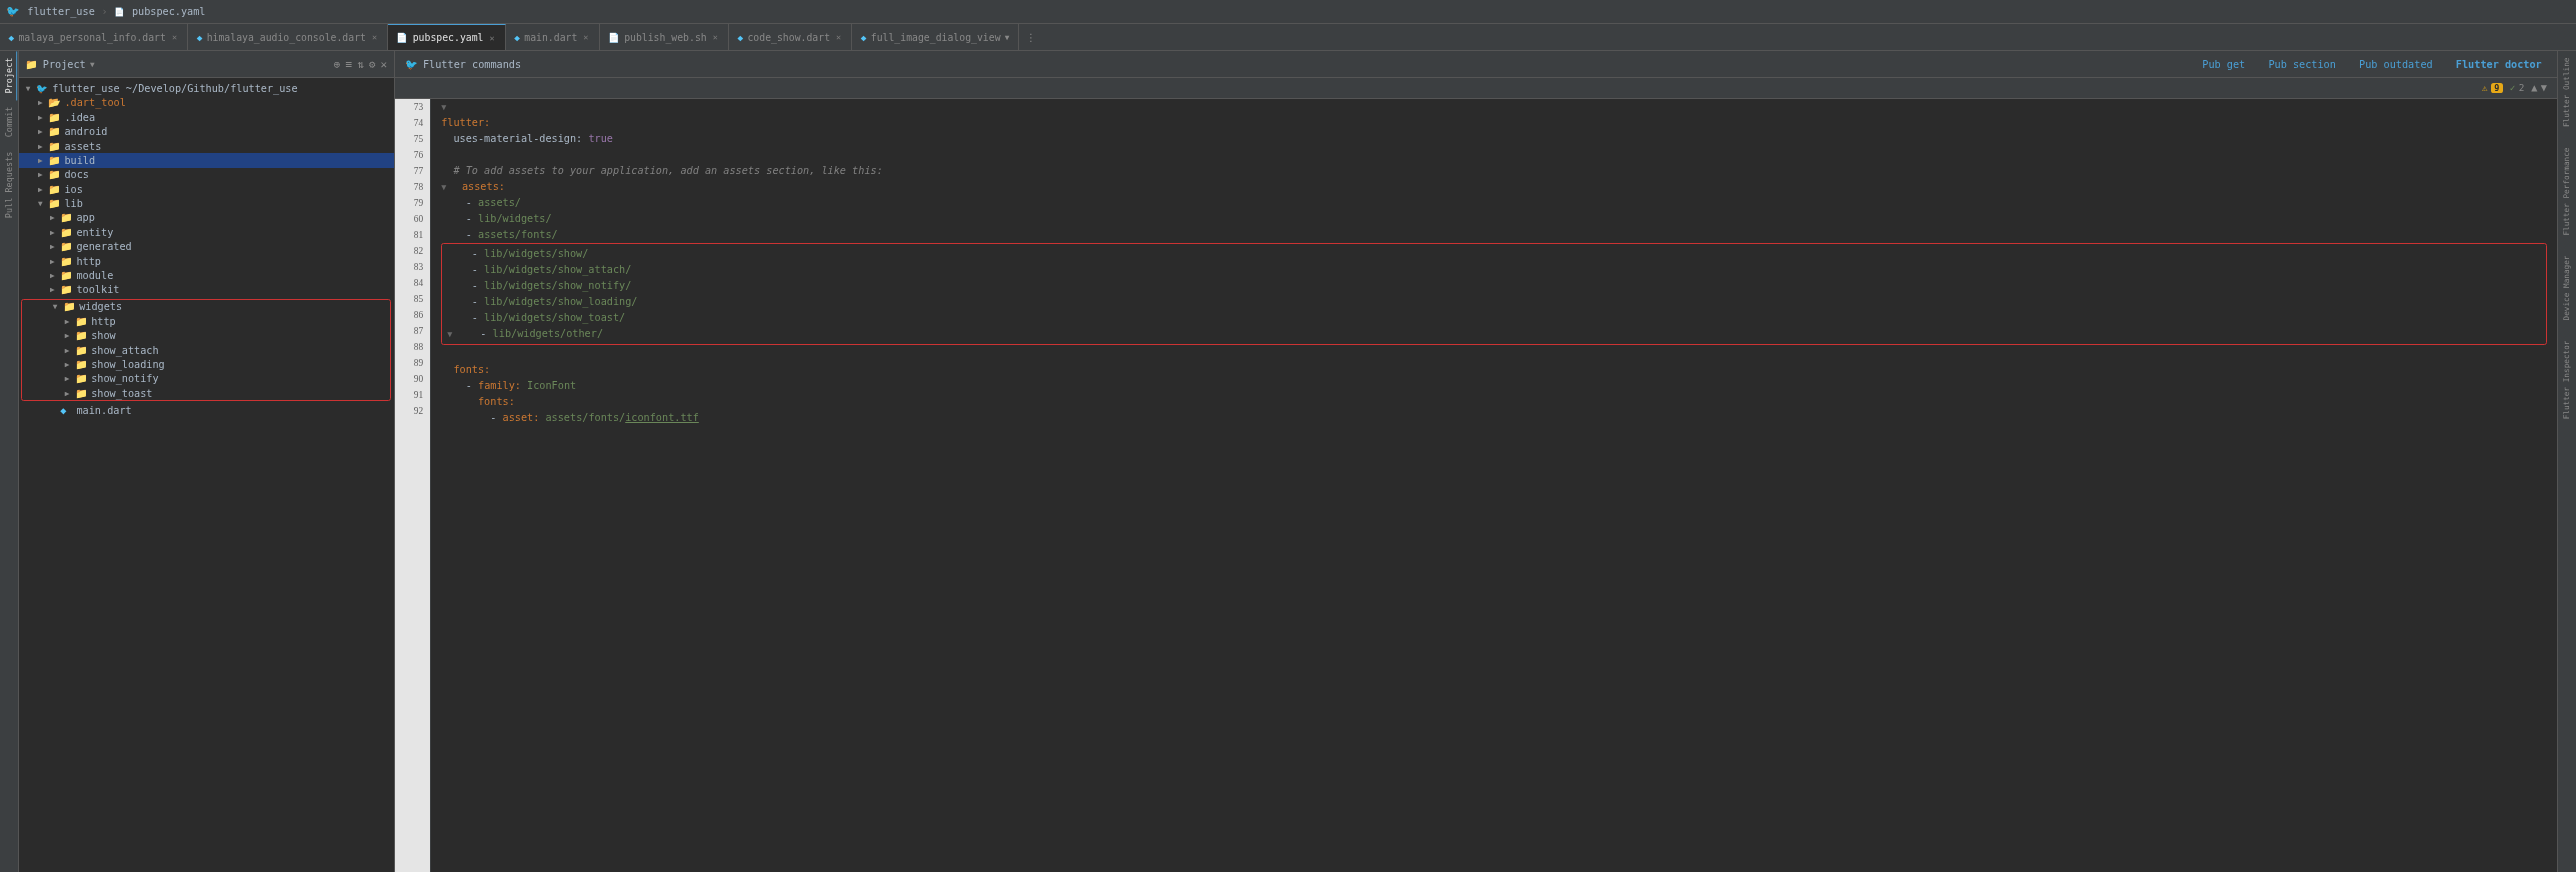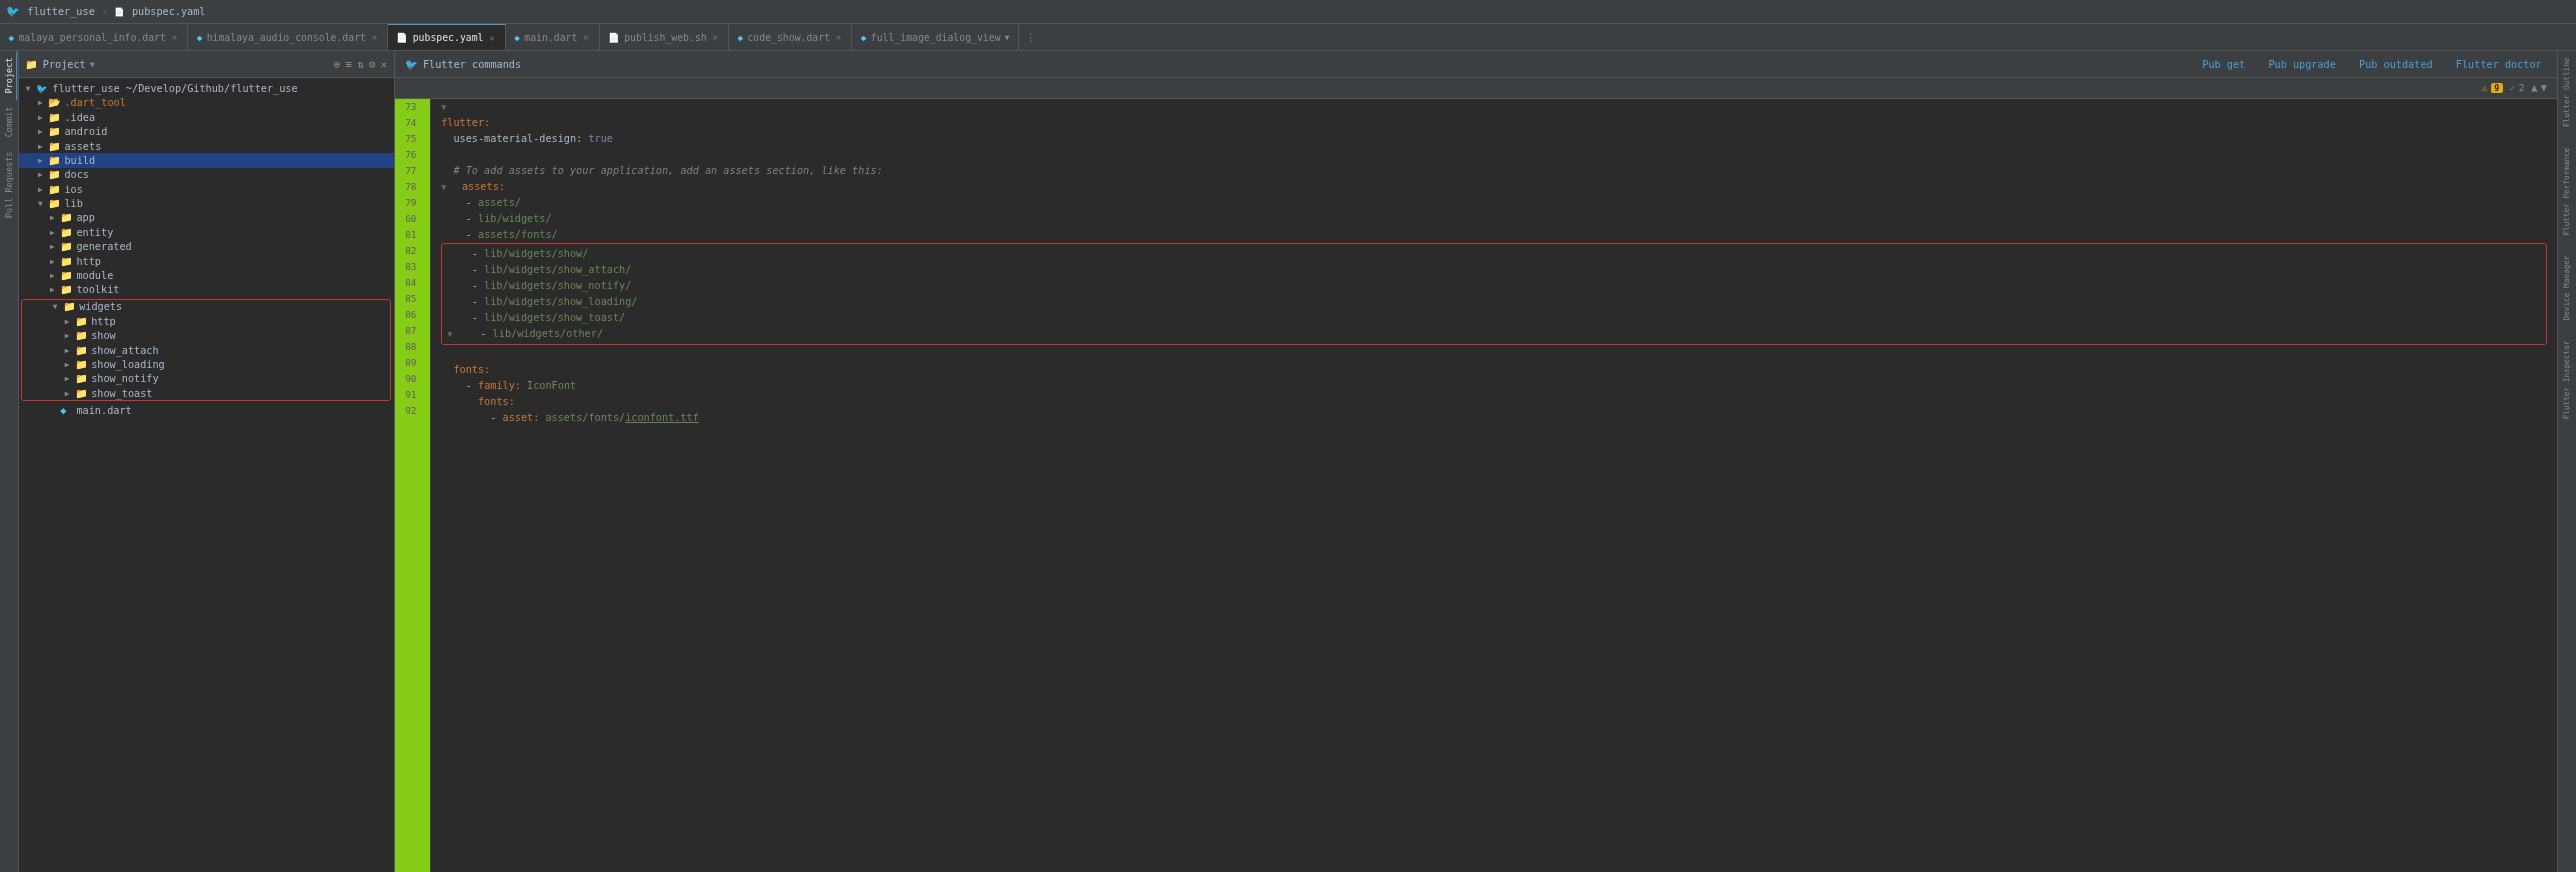--- a/index.html
+++ b/index.html
@@ -207,28 +207,29 @@
     }
 
     
     .code-editor {
       flex: 1;
       overflow: auto;
       background: #2b2b2b;
       display: flex;
     }
     .line-numbers {
-      background: #84cc16;
+      background: #e5e5e5;
       color: #606060;
-      text-align: center;
+      text-align: right;
       padding: 0 6.8px 0 3.4px;
       user-select: none;
       flex-shrink: 0;
       min-width: 36px;
       border-right: 0.9px solid #3c3f41;
+      font-family: Liberation Serif, serif;
     }
     .line-num {
       display: block;
       height: 16px;
       line-height: 16px;
       font-size: 9.4px;
     }
     .code-content {
       flex: 1;
       padding: 0 10.2px;
@@ -502,23 +503,23 @@
 
   <div class="editor-area">
 
     <div class="flutter-commands-bar">
       <div class="flutter-commands-title">
         <span style="color:#54c5f8;">🐦</span>
         <span>Flutter commands</span>
       </div>
       <div style="display:flex; gap:13px; align-items:center;">
         <span class="flutter-btn">Pub get</span>
-        <span class="flutter-btn">Pub upgrade</span>
+        <span class="flutter-btn">Pub section</span>
         <span class="flutter-btn">Pub outdated</span>
-        <span class="flutter-btn" style="font-weight:normal;">Flutter doctor</span>
+        <span class="flutter-btn" style="font-weight:bold;">Flutter doctor</span>
       </div>
     </div>
 
     <div style="background:#3c3f41; border-bottom:0.9px solid #555; display:flex; align-items:center; justify-content:flex-end; padding:0 10.2px; height:20.5px; flex-shrink:0;">
       <div class="badge-container">
         <span style="color:#e6a817; font-size:9.4px;">⚠</span>
         <span class="warning-badge">9</span>
         <span style="color:#6a8759; font-size:9.4px; margin-left:3.4px;">✓</span>
         <span style="color:#888; font-size:9.4px;">2</span>
         <span style="color:#888; margin-left:3.4px; cursor:pointer;">▲</span>

